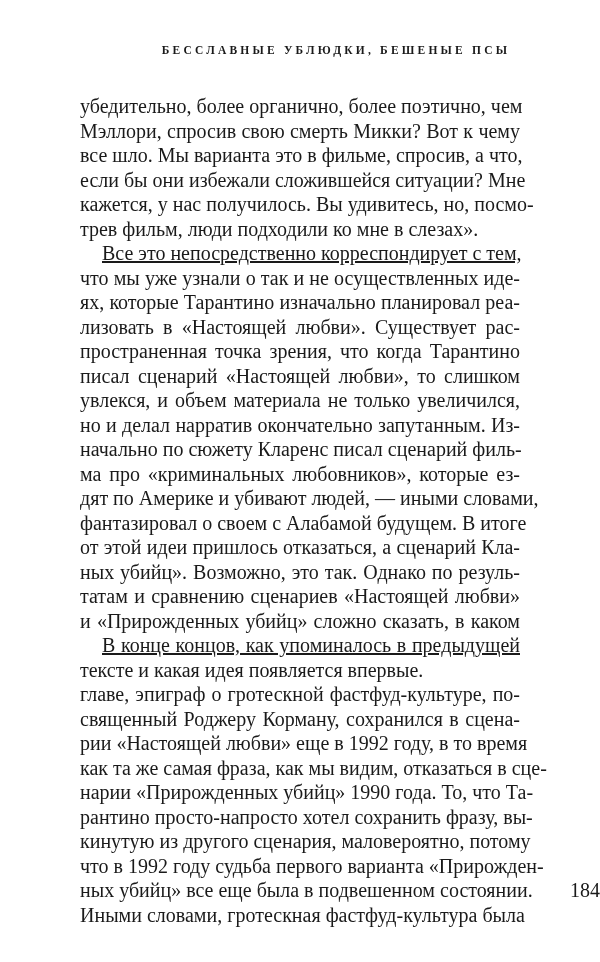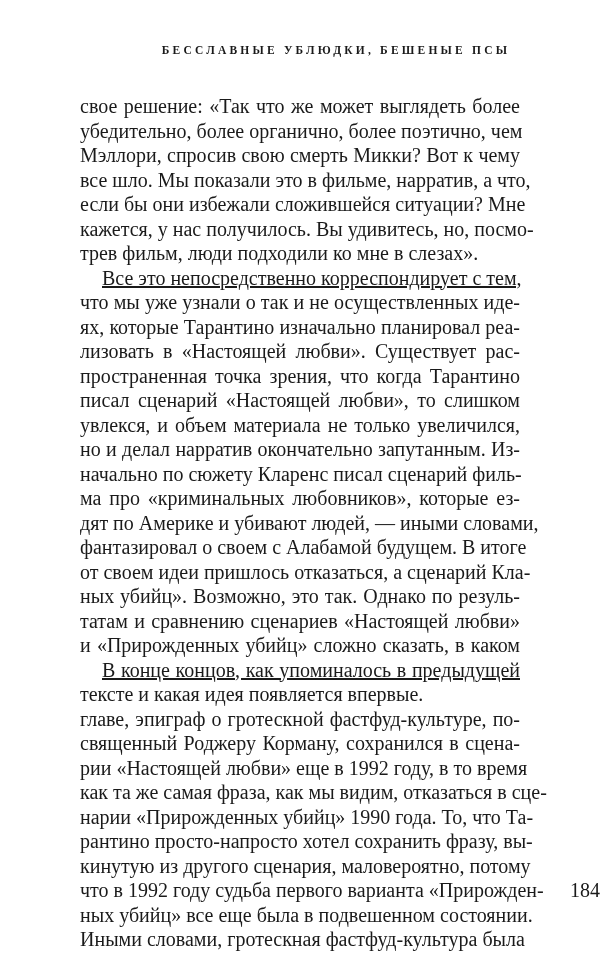--- a/index.html
+++ b/index.html
@@ -15,40 +15,39 @@
   .line.indent { padding-left:22px;text-decoration:underline; }
   .page-number { position:absolute; top:879px; left:0; width:600px; text-align:right;
           font-family:"Liberation Serif",serif; font-size:20px; }
 </style>
 </head>
 <body>
 
 <div class="running-head">БЕССЛАВНЫЕ УБЛЮДКИ, БЕШЕНЫЕ ПСЫ</div>
 
 <div class="body-text" id="body-text">
-    <div class="line">свое решение: «Так что же может выглядеть более</div>
     <div class="line">убедительно, более органично, более поэтично, чем</div>
     <div class="line">Мэллори, спросив свою смерть Микки? Вот к чему</div>
-    <div class="line">все шло. Мы показали это в фильме, нарратив, а что,</div>
+    <div class="line">все шло. Мы варианта это в фильме, спросив, а что,</div>
     <div class="line">если бы они избежали сложившейся ситуации? Мне</div>
     <div class="line">кажется, у нас получилось. Вы удивитесь, но, посмо-</div>
     <div class="line last">трев фильм, люди подходили ко мне в слезах».</div>
     <div class="line indent">Все это непосредственно корреспондирует с тем,</div>
     <div class="line">что мы уже узнали о так и не осуществленных иде-</div>
     <div class="line">ях, которые Тарантино изначально планировал реа-</div>
     <div class="line">лизовать в «Настоящей любви». Существует рас-</div>
     <div class="line">пространенная точка зрения, что когда Тарантино</div>
     <div class="line">писал сценарий «Настоящей любви», то слишком</div>
     <div class="line">увлекся, и объем материала не только увеличился,</div>
     <div class="line">но и делал нарратив окончательно запутанным. Из-</div>
     <div class="line">начально по сюжету Кларенс писал сценарий филь-</div>
     <div class="line">ма про «криминальных любовников», которые ез-</div>
     <div class="line">дят по Америке и убивают людей, — иными словами,</div>
     <div class="line">фантазировал о своем с Алабамой будущем. В итоге</div>
-    <div class="line">от своем идеи пришлось отказаться, а сценарий Кла-</div>
+    <div class="line">от этой идеи пришлось отказаться, а сценарий Кла-</div>
     <div class="line">ных убийц». Возможно, это так. Однако по резуль-</div>
     <div class="line">татам и сравнению сценариев «Настоящей любви»</div>
     <div class="line">и «Прирожденных убийц» сложно сказать, в каком</div>
     <div class="line indent">В конце концов, как упоминалось в предыдущей</div>
     <div class="line last">тексте и какая идея появляется впервые.</div>
     <div class="line">главе, эпиграф о гротескной фастфуд-культуре, по-</div>
     <div class="line">священный Роджеру Корману, сохранился в сцена-</div>
     <div class="line">рии «Настоящей любви» еще в 1992 году, в то время</div>
     <div class="line">как та же самая фраза, как мы видим, отказаться в сце-</div>
     <div class="line">нарии «Прирожденных убийц» 1990 года. То, что Та-</div>

